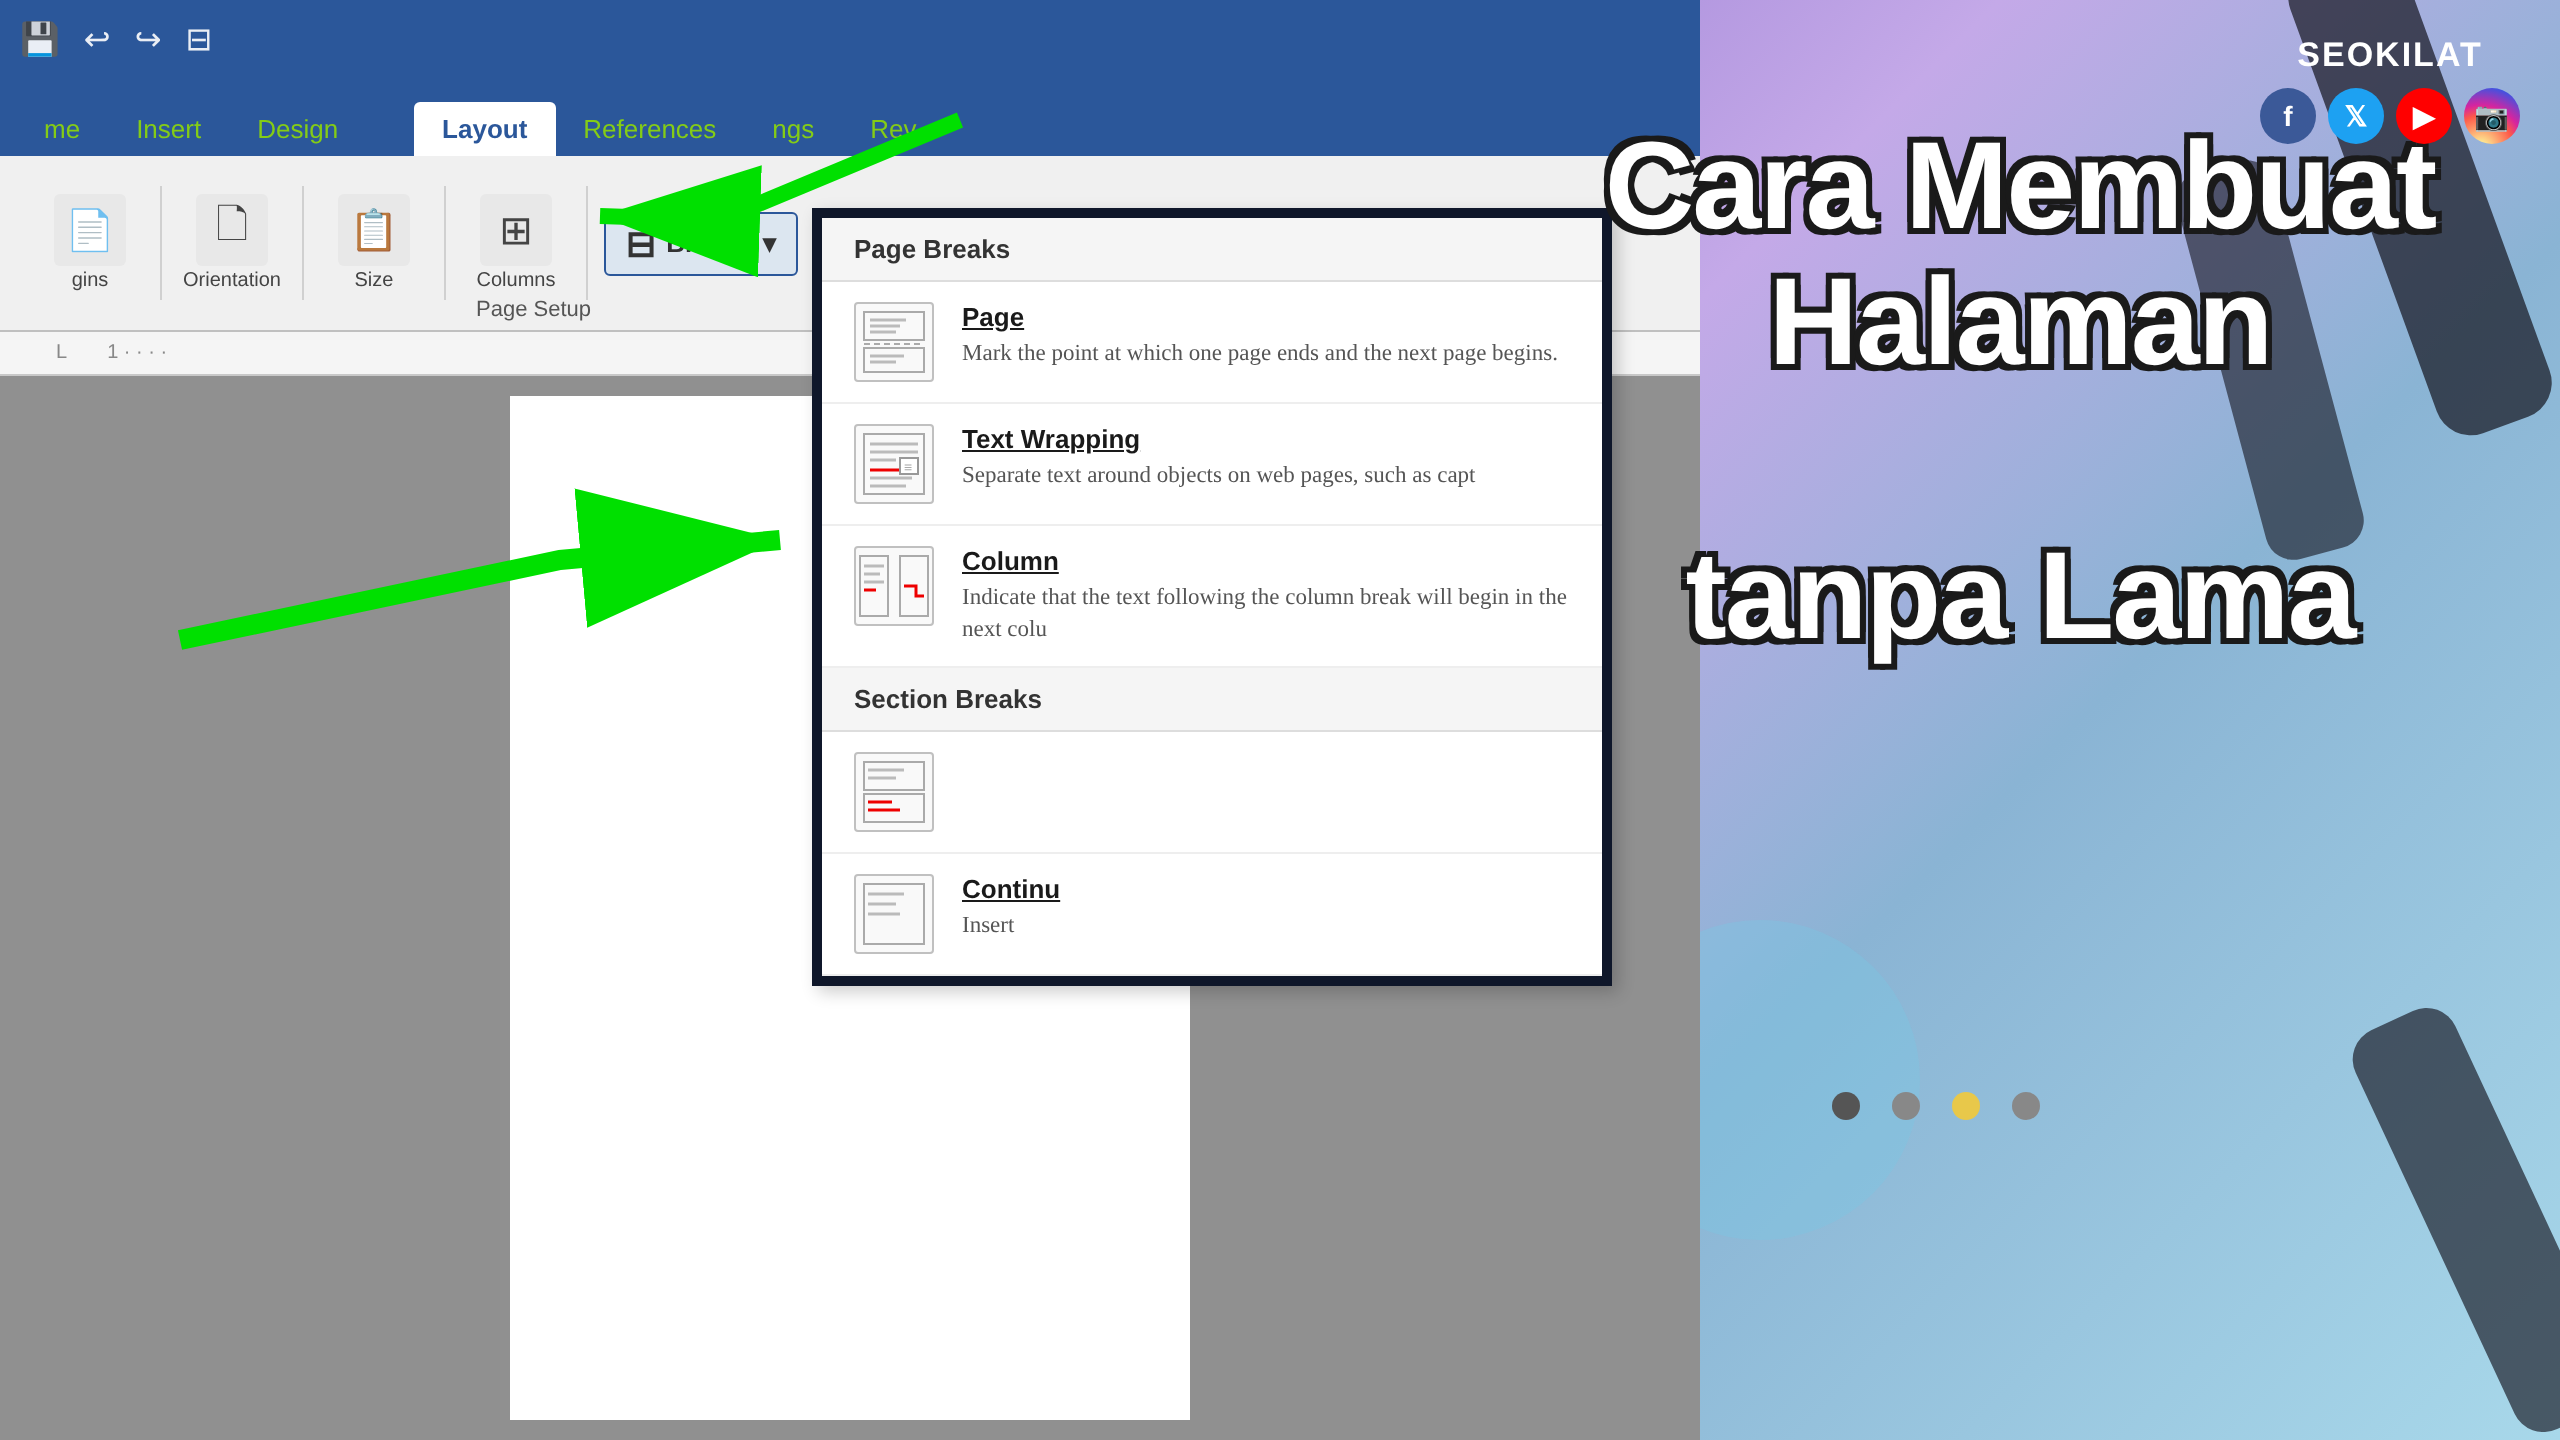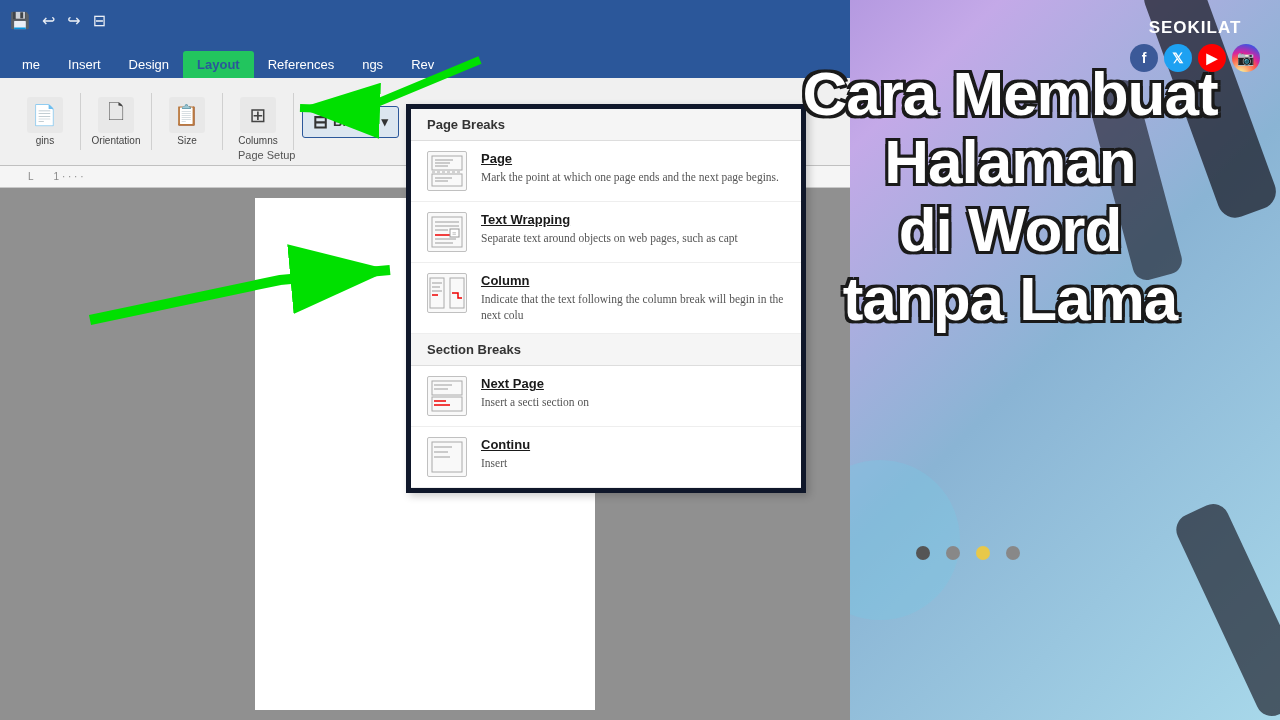--- a/index.html
+++ b/index.html
@@ -139,30 +139,31 @@
     
     .ribbon-tabs {
       background: #2b579a;
       height: 38px;
       display: flex;
       align-items: flex-end;
       padding: 0 8px;
     }
     .ribbon-tab {
       padding: 6px 14px;
-      color: #ffffff;
+      color: #84cc16;
       font-size: 13px;
       cursor: pointer;
       border-radius: 3px 3px 0 0;
       background: transparent;
     }
     .ribbon-tab.active {
-      background: #22c55e;
+      background: #ffffff;
       color: #2b579a;
       font-weight: 600;
+      margin-left: 24px;
     }
 
     
     .ribbon-content {
       background: #f0f0f0;
       height: 88px;
       display: flex;
       align-items: center;
       padding: 4px 10px;
       border-bottom: 1px solid #c0c0c0;
@@ -545,24 +546,20 @@
       <div class="menu-item-icon">
         <svg width="38" height="38" viewBox="0 0 38 38">
           <rect x="4" y="4" width="30" height="14" fill="none" stroke="#aaa" stroke-width="1"></rect>
           <rect x="4" y="20" width="30" height="14" fill="none" stroke="#aaa" stroke-width="1"></rect>
           <line x1="6" y1="8" x2="24" y2="8" stroke="#bbb" stroke-width="1.5"></line>
           <line x1="6" y1="12" x2="20" y2="12" stroke="#bbb" stroke-width="1.5"></line>
           <line x1="6" y1="24" x2="18" y2="24" stroke="#e00" stroke-width="1.5"></line>
           <line x1="6" y1="28" x2="22" y2="28" stroke="#e00" stroke-width="1.5"></line>
         </svg>
       </div>
-      <div class="menu-item-text">
-        <div class="menu-item-title">Next Page</div>
-        <div class="menu-item-desc">Insert a secti section on</div>
-      </div>
     </div>
 
     <div class="menu-item">
       <div class="menu-item-icon">
         <svg width="38" height="38" viewBox="0 0 38 38">
           <rect x="4" y="4" width="30" height="30" fill="none" stroke="#aaa" stroke-width="1"></rect>
           <line x1="6" y1="9" x2="24" y2="9" stroke="#bbb" stroke-width="1.5"></line>
           <line x1="6" y1="14" x2="20" y2="14" stroke="#bbb" stroke-width="1.5"></line>
           <line x1="6" y1="19" x2="22" y2="19" stroke="#bbb" stroke-width="1.5"></line>
         </svg>
@@ -591,21 +588,21 @@
       <polygon points="0 0, 10 3.5, 0 7" fill="#00e000"></polygon>
     </marker>
   </defs>
   <path d="M 10 100 L 200 60 L 310 50" stroke="#00e000" stroke-width="10" fill="none" marker-end="url(#arrowhead2)"></path>
 </svg>
 
 <div class="overlay-text">
   <div class="overlay-title">
     <span>Cara Membuat</span><br>
     <span>Halaman</span><br>
-    <span>di Word</span><br>
+    <br>
     <span>tanpa Lama</span>
   </div>
 </div>
 
 <div class="dots-area">
   <div class="dot" style="background:#555;"></div>
   <div class="dot" style="background:#888;"></div>
   <div class="dot" style="background:#e8c84a;"></div>
   <div class="dot" style="background:#888;"></div>
 </div>

